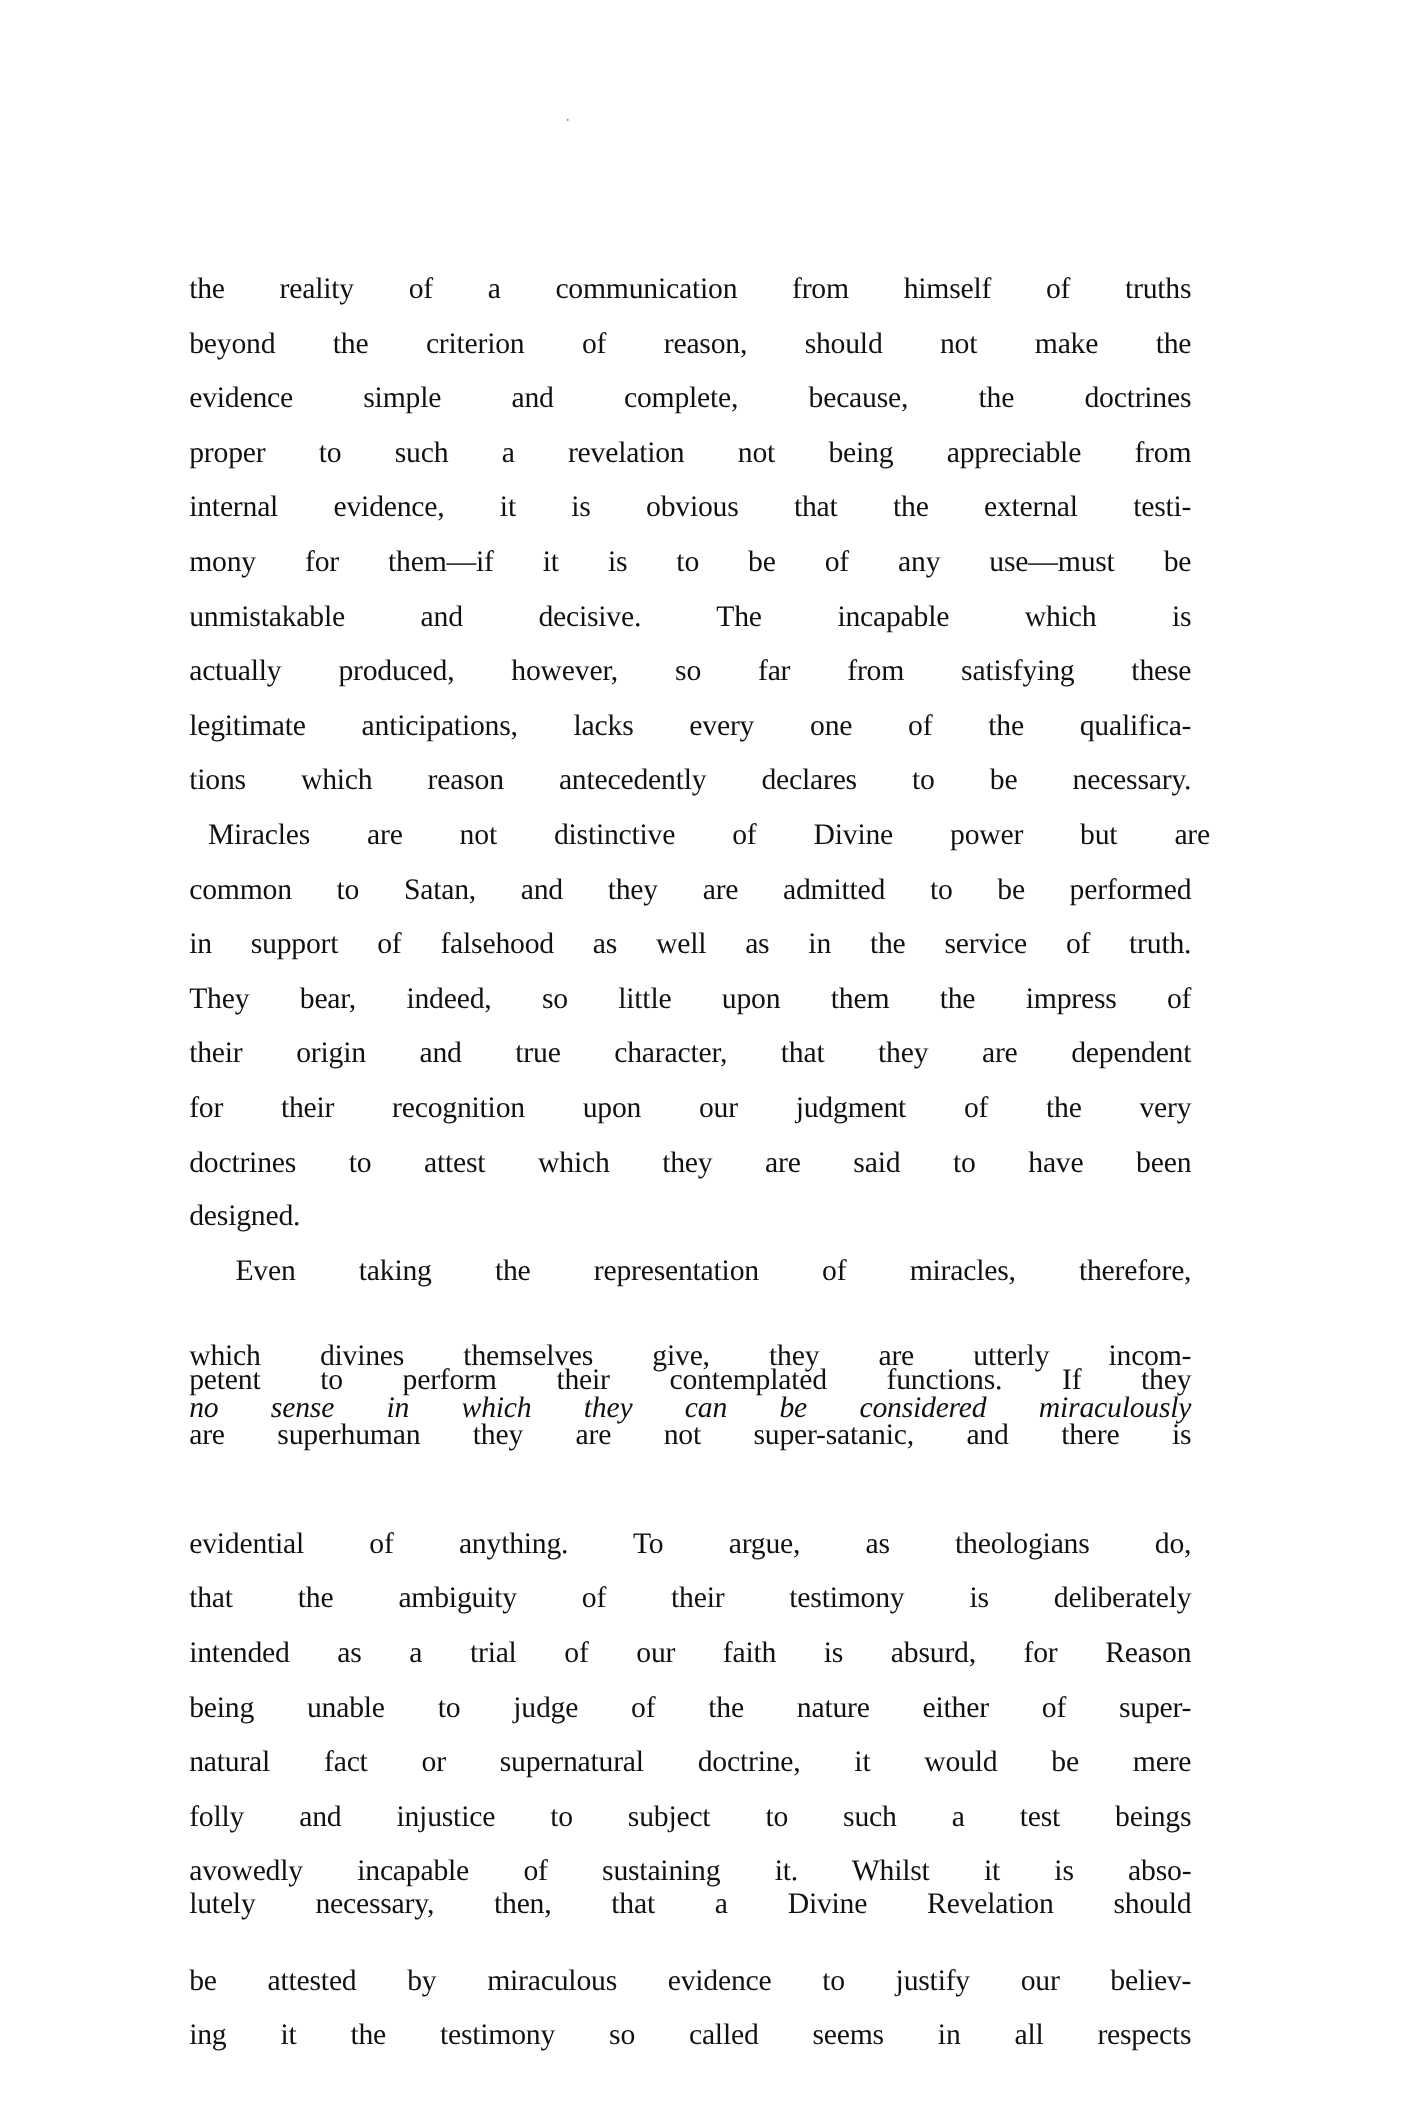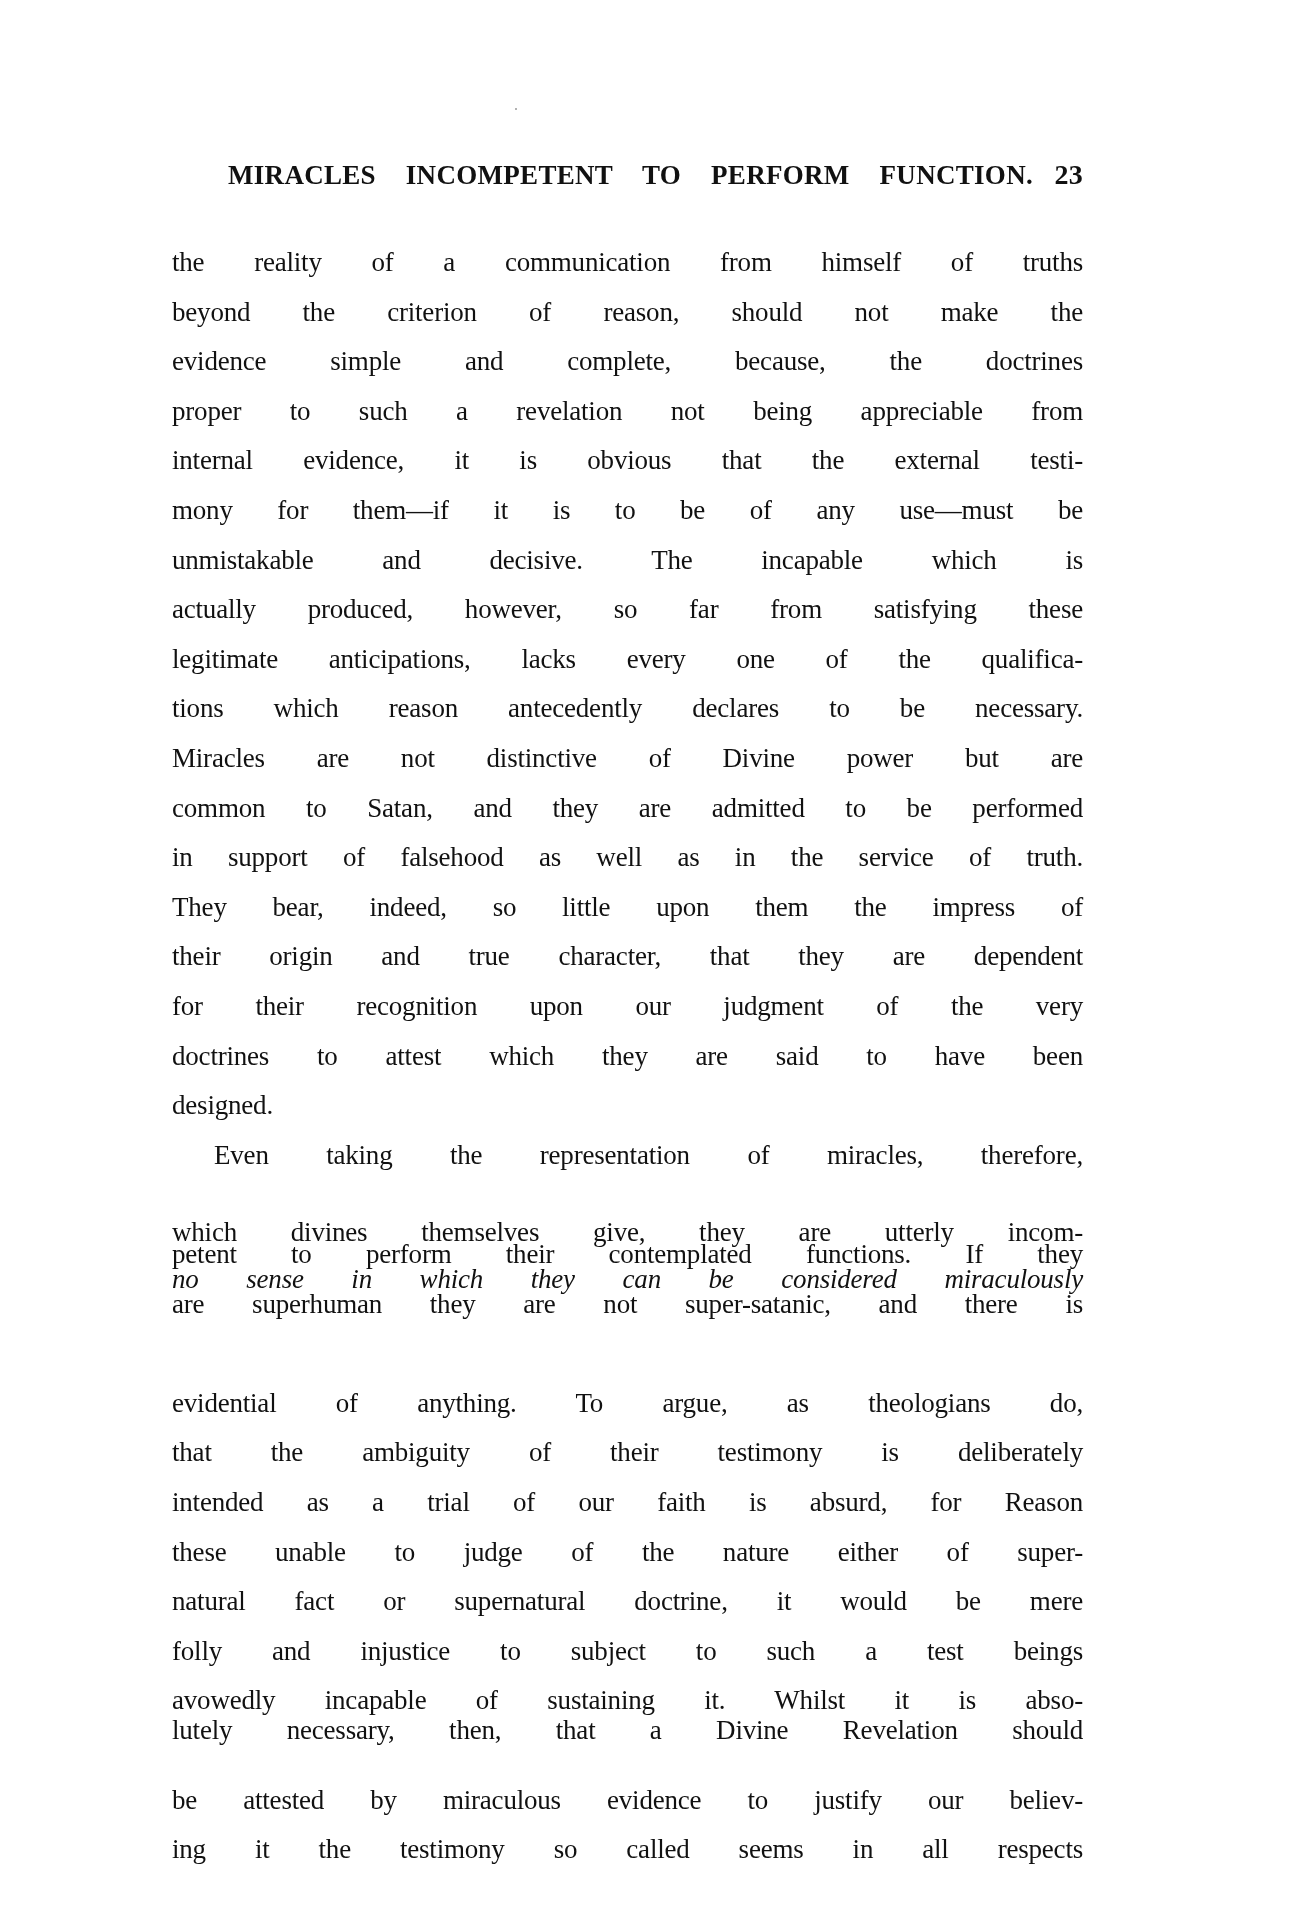--- a/index.html
+++ b/index.html
@@ -82,58 +82,54 @@
       border-radius: 1px;
     }
   </style>
 </head>
 <body>
 
 <div class="page">
 
   <span class="speck" style="left:515px; top:108px;"></span>
 
-  <div class="running-head">
-    <span class="title">MIRACLES INCOMPETENT TO PERFORM FUNCTION.</span>
-    <span class="page-number">23</span>
-  </div>
 
   <div class="body-text" id="body-text">
 
     <div class="paragraph">
       <div class="line" style="top: 237px;">the reality of a communication from himself of truths</div>
       <div class="line" style="top: 286.6px;">beyond the criterion of reason, should not make the</div>
       <div class="line" style="top: 336.2px;">evidence simple and complete, because, the doctrines</div>
       <div class="line" style="top: 385.8px;">proper to such a revelation not being appreciable from</div>
       <div class="line" style="top: 435.4px;">internal evidence, it is obvious that the external testi-</div>
       <div class="line" style="top: 485px;">mony for them—if it is to be of any use—must be</div>
       <div class="line" style="top: 534.6px;">unmistakable and decisive. The incapable which is</div>
       <div class="line" style="top: 584.2px;">actually produced, however, so far from satisfying these</div>
       <div class="line" style="top: 633.8px;">legitimate anticipations, lacks every one of the qualifica-</div>
       <div class="line" style="top: 683.4px;">tions which reason antecedently declares to be necessary.</div>
-      <div class="line" style="top: 733px;">Miracles are not distinctive of Divine power but are</div>
+      <div class="line" style="top: 733px; margin-left: 17px;">Miracles are not distinctive of Divine power but are</div>
       <div class="line" style="top: 782.6px;">common to Satan, and they are admitted to be performed</div>
       <div class="line" style="top: 832.2px;">in support of falsehood as well as in the service of truth.</div>
       <div class="line" style="top: 881.8px;">They bear, indeed, so little upon them the impress of</div>
       <div class="line" style="top: 931.4px;">their origin and true character, that they are dependent</div>
       <div class="line" style="top: 981px;">for their recognition upon our judgment of the very</div>
       <div class="line" style="top: 1030.6px;">doctrines to attest which they are said to have been</div>
       <div class="line last" style="top: 1080.2px;">designed.</div>
     </div>
 
     <div class="paragraph">
       <div class="line indent" style="top: 1129.8px;">Even taking the representation of miracles, therefore,</div>
       <div class="line" style="top: 1207px;">which divines themselves give, they are utterly incom-</div>
       <div class="line" style="top: 1229px;">petent to perform their contemplated functions. If they</div>
       <div class="line" style="top: 1278.6px;">are superhuman they are not super-satanic, and there is</div>
       <div class="line" style="top: 1254px; font-style: italic;">no sense in which they can be considered miraculously</div>
       <div class="line" style="top: 1377.8px;">evidential of anything. To argue, as theologians do,</div>
       <div class="line" style="top: 1427.4px;">that the ambiguity of their testimony is deliberately</div>
       <div class="line" style="top: 1477px;">intended as a trial of our faith is absurd, for Reason</div>
-      <div class="line" style="top: 1526.6px;">these unable to judge of the nature either of super-</div>
+      <div class="line" style="top: 1526.6px;">being unable to judge of the nature either of super-</div>
       <div class="line" style="top: 1576.2px;">natural fact or supernatural doctrine, it would be mere</div>
       <div class="line" style="top: 1625.8px;">folly and injustice to subject to such a test beings</div>
       <div class="line" style="top: 1675.4px;">avowedly incapable of sustaining it. Whilst it is abso-</div>
       <div class="line" style="top: 1705px;">lutely necessary, then, that a Divine Revelation should</div>
       <div class="line" style="top: 1774.6px;">be attested by miraculous evidence to justify our believ-</div>
       <div class="line" style="top: 1824.2px;">ing it the testimony so called seems in all respects</div>
     </div>
   </div>
 
 </div>

